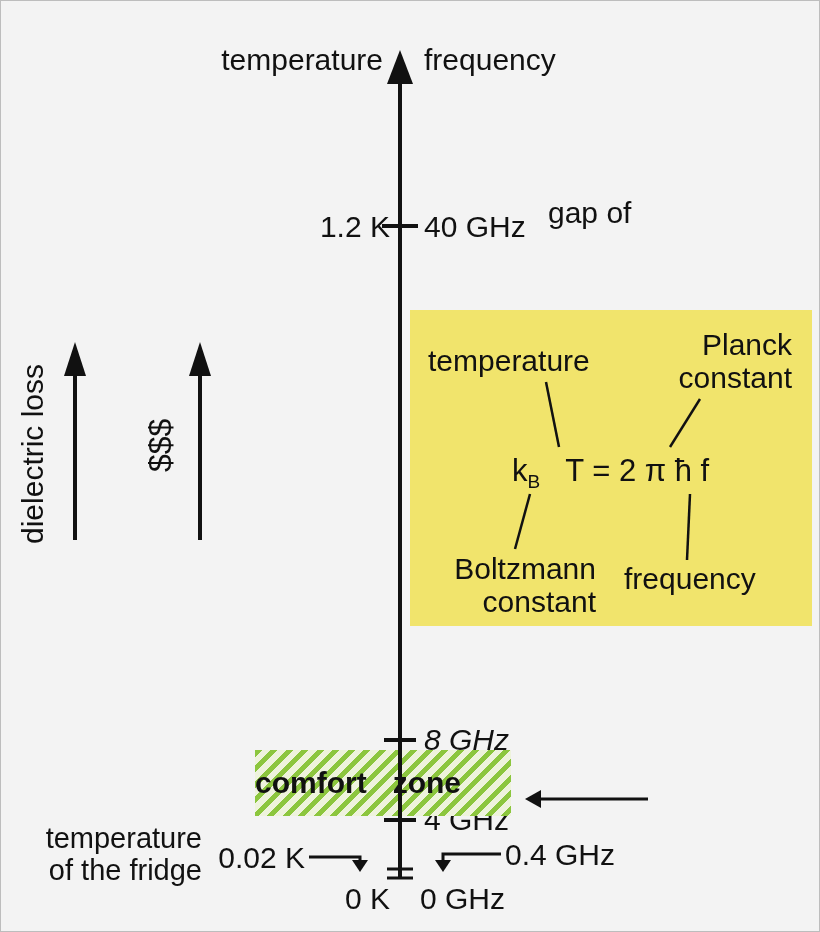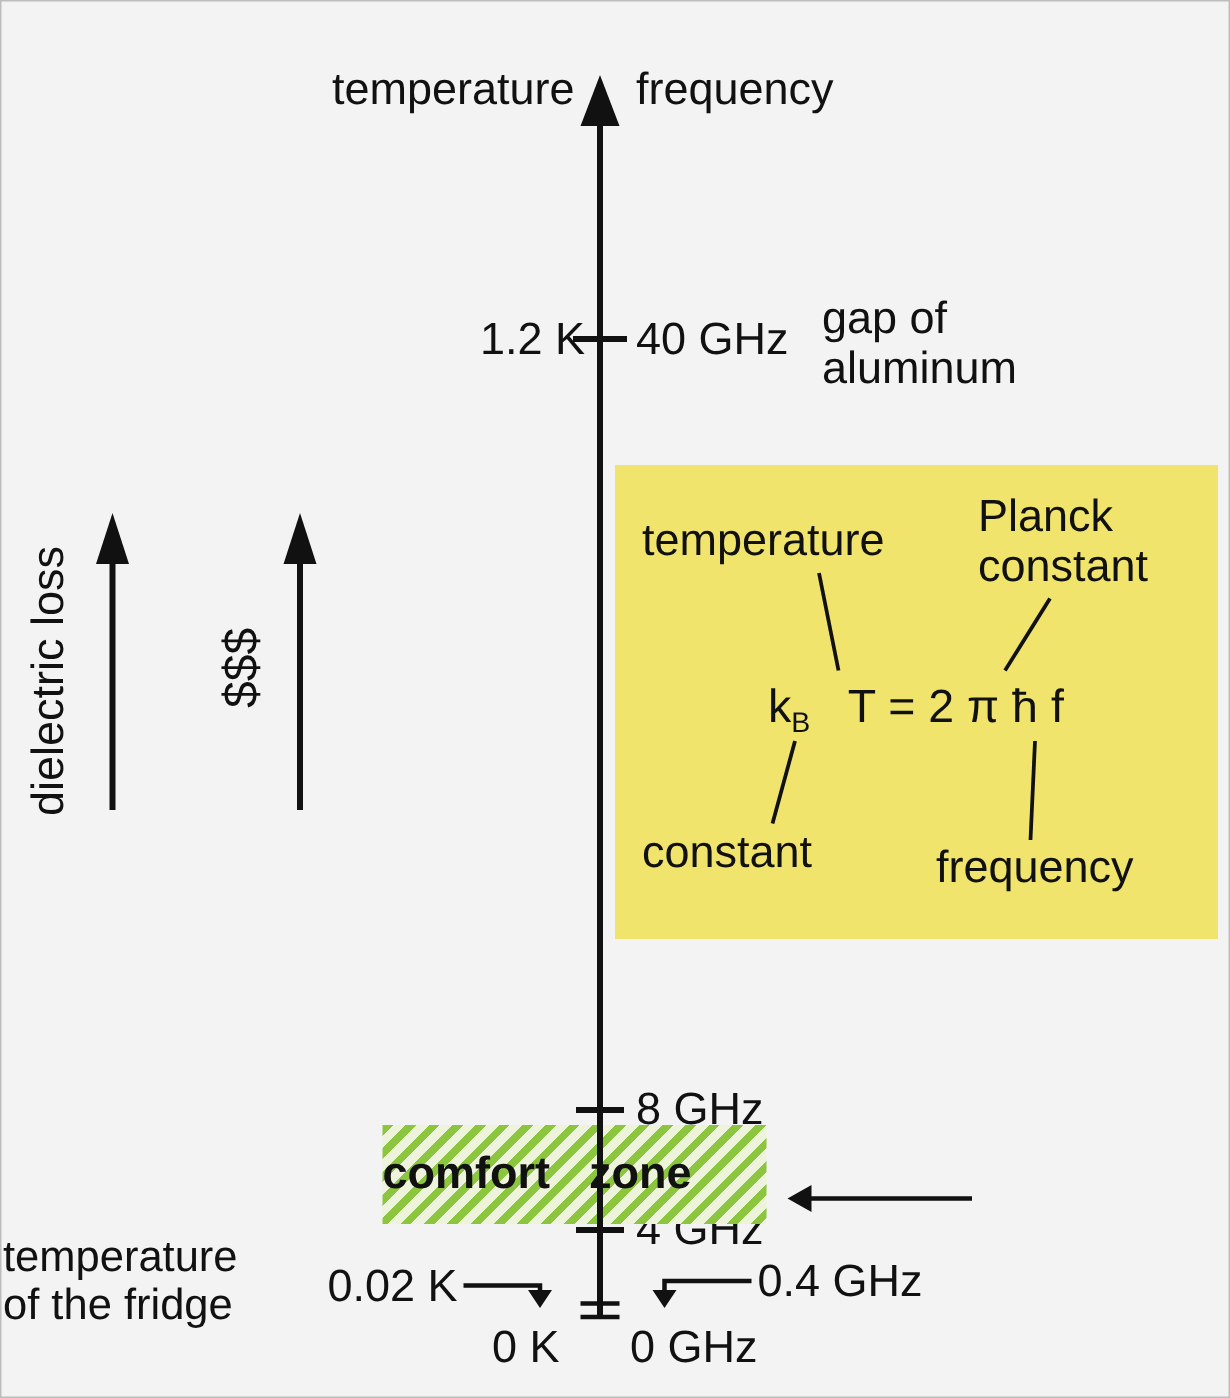--- a/index.html
+++ b/index.html
@@ -10,21 +10,21 @@
     height: 932px;
     background: #f3f3f3;
     overflow: hidden;
     box-shadow: inset 0 0 0 1px #bdbdbd;
     color: #111;
   }
   .abs { position: absolute; }
   .lbl { font-size: 30px; line-height: 33px; color: #111; white-space: nowrap; }
   .sm  { font-size: 29px; line-height: 32px; }
   .right { text-align: right; }
-  .center { text-align: left; }
+  .center { text-align: right; }
   .rot { transform-origin: 0 0; transform: rotate(-90deg); white-space: nowrap; }
 
   #formula-box {
     left: 410px; top: 310px; width: 402px; height: 316px;
     background: #f1e46c;
   }
   .formula { font-size: 31px; line-height: 34px; white-space: nowrap; }
   .formula .bsub { font-size: 19px; vertical-align: -7px; }
   .formula .rest { margin-left: 25px; }
 
@@ -44,41 +44,41 @@
 
 <div id="canvas">
 
   <div class="abs lbl right" style="left:160px; top:43px; width:223px;">temperature</div>
   <div class="abs lbl" style="left:424px; top:43px;">frequency</div>
 
   <div class="abs lbl right" style="left:280px; top:210px; width:110px;">1.2 K</div>
   <div class="abs lbl" style="left:424px; top:210px;">40 GHz</div>
   <div class="abs lbl" style="left:548px; top:196px;">
     <div>gap of</div>
-    <div>aluminum</div>
   </div>
 
   <div class="abs lbl rot" style="left:16px; top:544px;">dielectric loss</div>
   <div class="abs lbl rot" style="left:144px; top:472px; font-size:32px;">$$$</div>
 
   <div id="formula-box" class="abs"></div>
   <div class="abs lbl" style="left:428px; top:344px;">temperature</div>
   <div class="abs lbl center" style="left:652px; top:328px; width:140px;">
     <div>Planck</div>
     <div>constant</div>
   </div>
   <div class="abs formula" style="left:512px; top:454px;">
     <span>k</span><span class="bsub">B</span><span class="rest">T = 2 π ħ f</span>
   </div>
   <div class="abs lbl center" style="left:428px; top:552px; width:168px;">
+    <div>Boltzmann</div>
     <div>constant</div>
   </div>
   <div class="abs lbl" style="left:624px; top:562px;">frequency</div>
 
-  <div class="abs lbl" style="left:424px; top:723px;">8 GHz</div>
+  <div class="abs lbl" style="left:424px; top:723px;font-style:italic;">8 GHz</div>
   <div class="abs lbl" style="left:424px; top:803px;">4 GHz</div>
 
   <div id="comfort-zone" class="abs">
     <span>comfort</span>
     <span>zone</span>
   </div>
 
 
   <div class="abs lbl sm center" style="left:2px; top:822px; width:200px;">
     <div>temperature</div>

